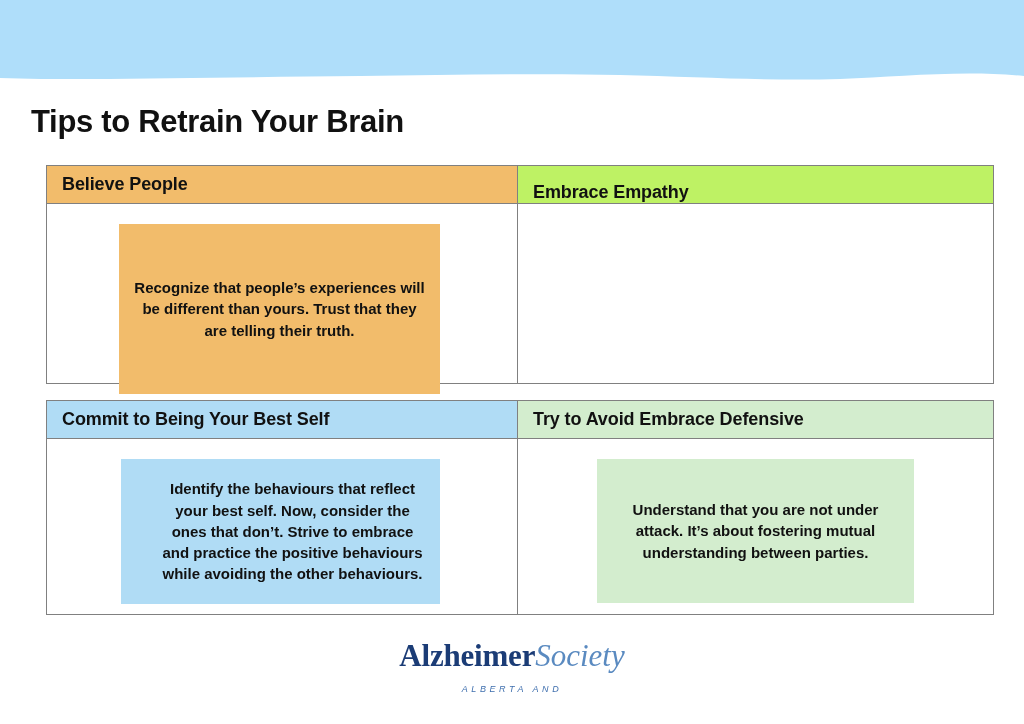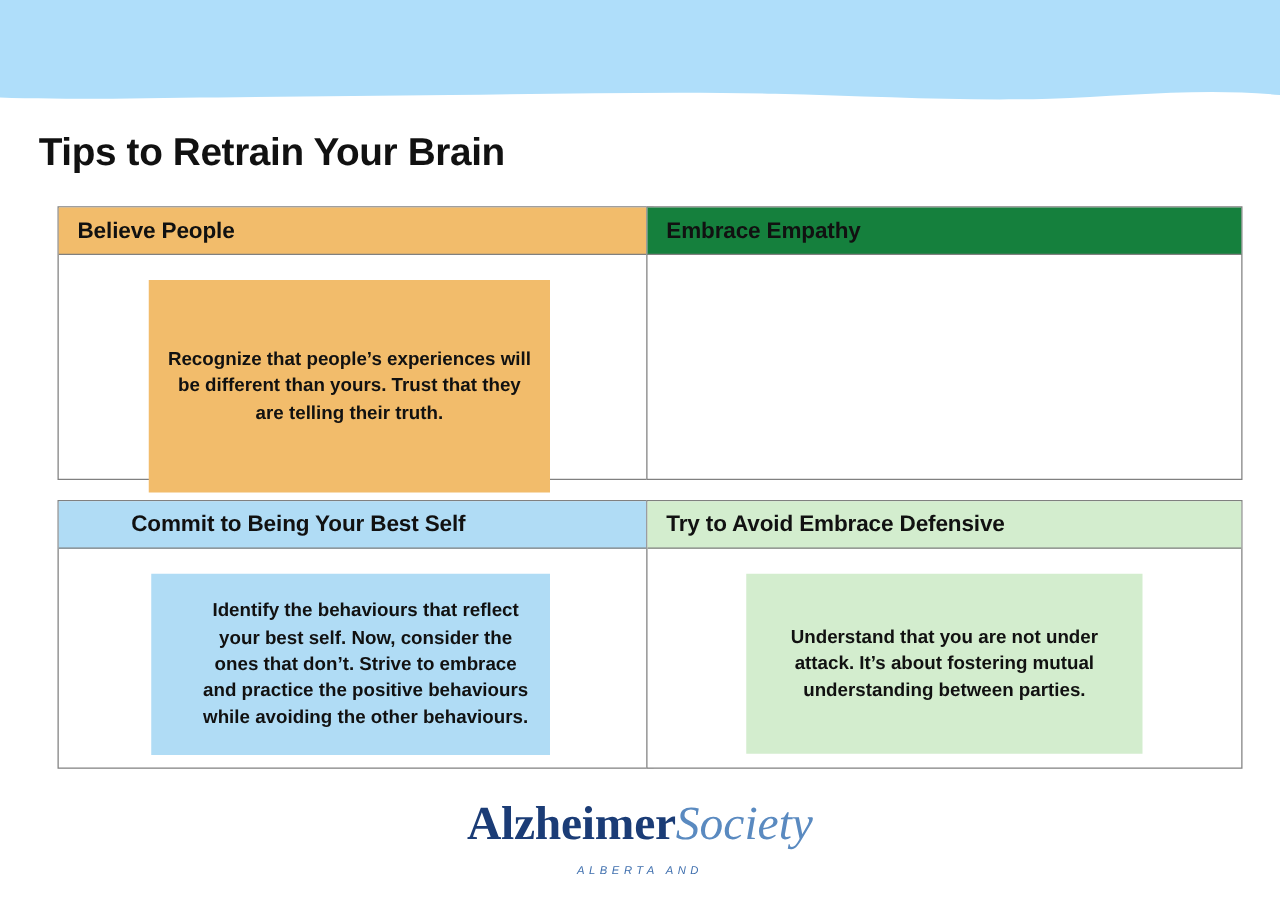--- a/index.html
+++ b/index.html
@@ -108,21 +108,21 @@
   
   #logo {
     position: absolute;
     left: 0;
     top: 640px;
     width: 1024px;
     text-align: center;
   }
   #logo-wordmark {
     font-family: "Liberation Serif", serif;
-    font-size: 38px;
+    font-size: 31px;
     line-height: 1.05;
     white-space: nowrap;
   }
   #logo-word-alzheimer {
     font-weight: bold;
     color: #1b3c76;
     letter-spacing: -0.2px;
   }
   #logo-word-society {
     font-style: italic;
@@ -157,27 +157,27 @@
   <div class="card col-left row-top">
     <div class="card-header" style="background: rgb(242, 188, 107);">
       <span class="card-header-label">Believe People</span>
     </div>
     <div class="card-body">
       <div class="note n1" style="background: rgb(242, 188, 107);">Recognize that people’s experiences will be different than yours. Trust that they are telling their truth.</div>
     </div>
   </div>
 
   <div class="card col-right row-top">
-    <div class="card-header" style="background: #15803d;">
+    <div class="card-header" style="background: #bef264; align-items: flex-end;">
       <span class="card-header-label">Embrace Empathy</span>
     </div>
   </div>
 
   <div class="card col-left row-bottom">
-    <div class="card-header" style="background: rgb(176, 220, 245); padding-left: 43px;">
+    <div class="card-header" style="background: rgb(176, 220, 245);">
       <span class="card-header-label">Commit to Being Your Best Self</span>
     </div>
     <div class="card-body">
       <div class="note n3" style="background: rgb(176, 220, 245);">Identify the behaviours that reflect your best self. Now, consider the ones that don’t. Strive to embrace and practice the positive behaviours while avoiding the other behaviours.</div>
     </div>
   </div>
 
   <div class="card col-right row-bottom">
     <div class="card-header" style="background: rgb(211, 237, 206);">
       <span class="card-header-label">Try to Avoid Embrace Defensive</span>

